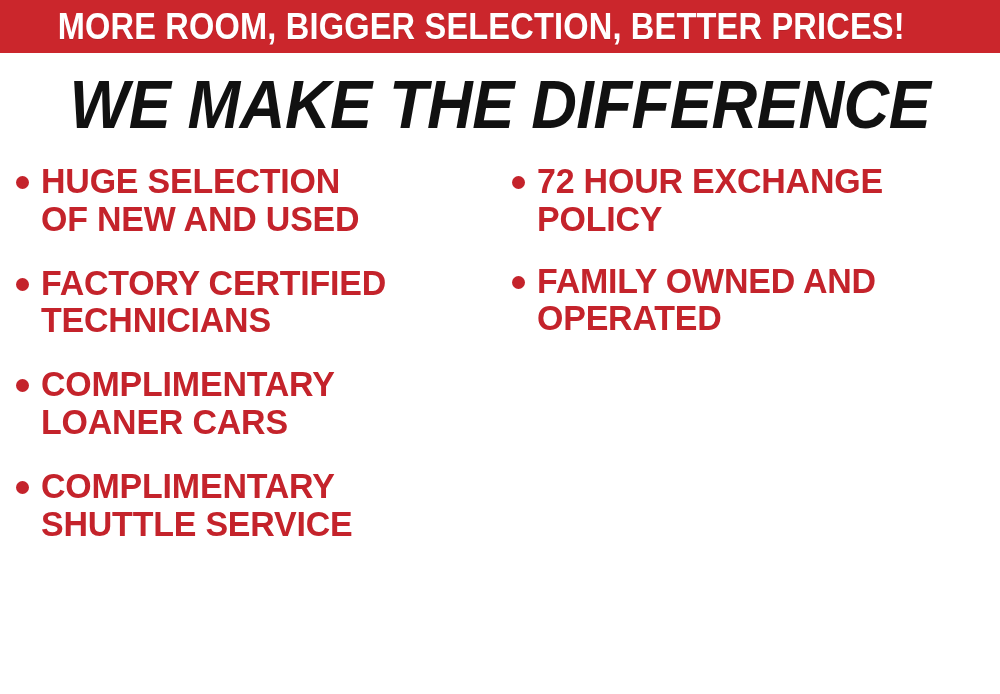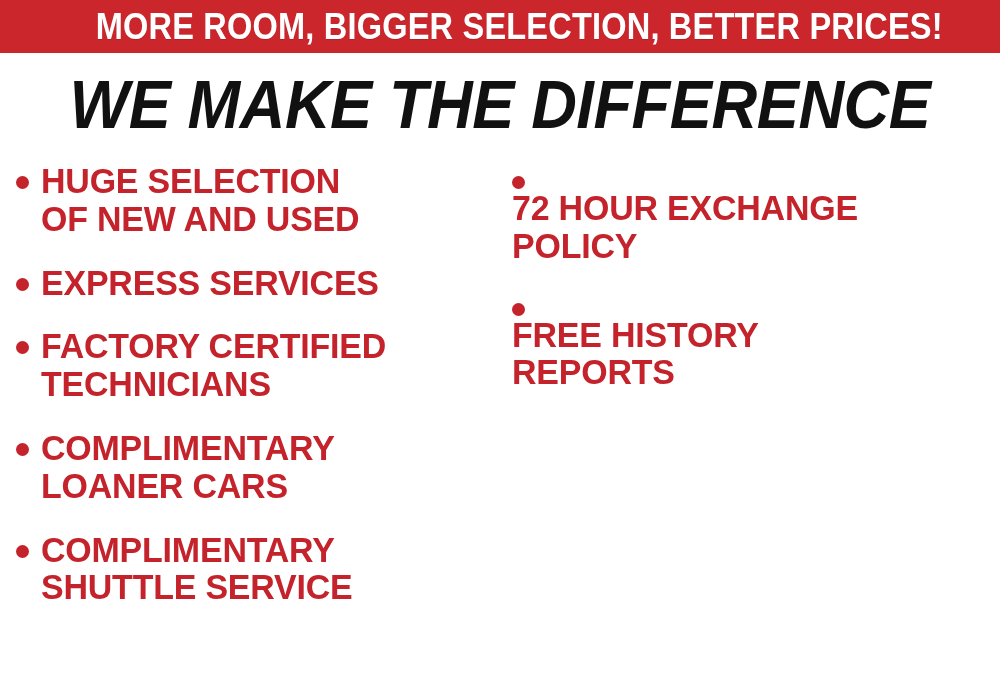--- a/index.html
+++ b/index.html
@@ -25,21 +25,21 @@
   
   .banner {
     position: absolute;
     left: 0;
     top: 0;
     width: 1000px;
     height: 53px;
     background: #CB262C;
     display: flex;
     align-items: center;
-    justify-content: flex-end;
+    justify-content: flex-start;
     overflow: hidden;
   }
   .banner-text {
     color: #FFFFFF;
     font-family: "Liberation Sans Narrow", "Liberation Sans", sans-serif;
     font-size: 37px;
     font-weight: bold;
     letter-spacing: 0.2px;
     line-height: 1;
     white-space: nowrap;
@@ -102,45 +102,41 @@
     white-space: pre-line;
     text-indent: 0;
     transform: scaleX(0.97);
     transform-origin: left top;
   }
   
   .bullet-text { padding-left: 0; }
   .bullet-item .bullet-text::first-line { }
 
   .col-left  .bullet-item { margin-bottom: 26px; }
-  .col-right .bullet-item { margin-bottom: 24px; flex-direction: column; }
+  .col-right .bullet-item { margin-bottom: 24px; }
 </style>
 </head>
 <body>
 
 <div id="poster">
 
   <div class="banner">
     <div class="banner-text">MORE ROOM, BIGGER SELECTION, BETTER PRICES!</div>
   </div>
 
   <div class="headline">WE MAKE THE DIFFERENCE</div>
 
   <div class="col col-left">
 
     <div class="bullet-item">
       <span class="dot"></span>
       <span class="bullet-text">HUGE SELECTION
  OF NEW AND USED</span>
     </div>
 
-    <div class="bullet-item">
-      <span class="dot"></span>
-      <span class="bullet-text">EXPRESS SERVICES</span>
-    </div>
 
     <div class="bullet-item">
       <span class="dot"></span>
       <span class="bullet-text">FACTORY CERTIFIED
 TECHNICIANS</span>
     </div>
 
     <div class="bullet-item">
       <span class="dot"></span>
       <span class="bullet-text">COMPLIMENTARY
@@ -159,22 +155,22 @@
 
     <div class="bullet-item">
       <span class="dot"></span>
       <span class="bullet-text">72 HOUR EXCHANGE
 POLICY</span>
     </div>
 
 
 
 
-
     <div class="bullet-item">
       <span class="dot"></span>
-      <span class="bullet-text">FREE HISTORY
- REPORTS</span>
+      <span class="bullet-text">FAMILY OWNED AND
+ OPERATED</span>
     </div>
+
 
   </div>
 
 </div>
 
 </body></html>

